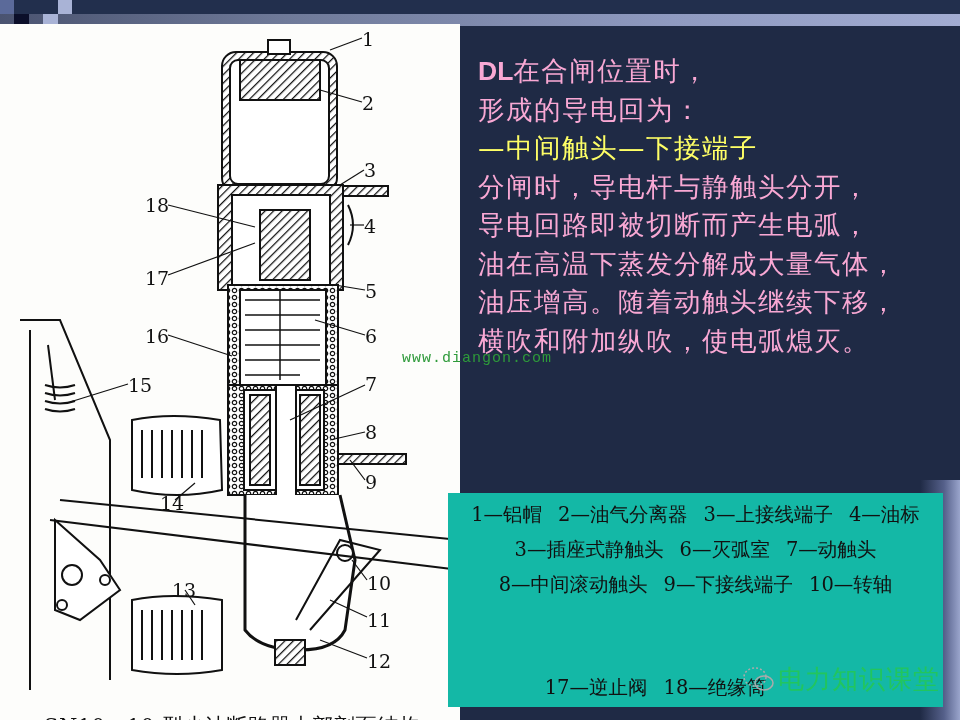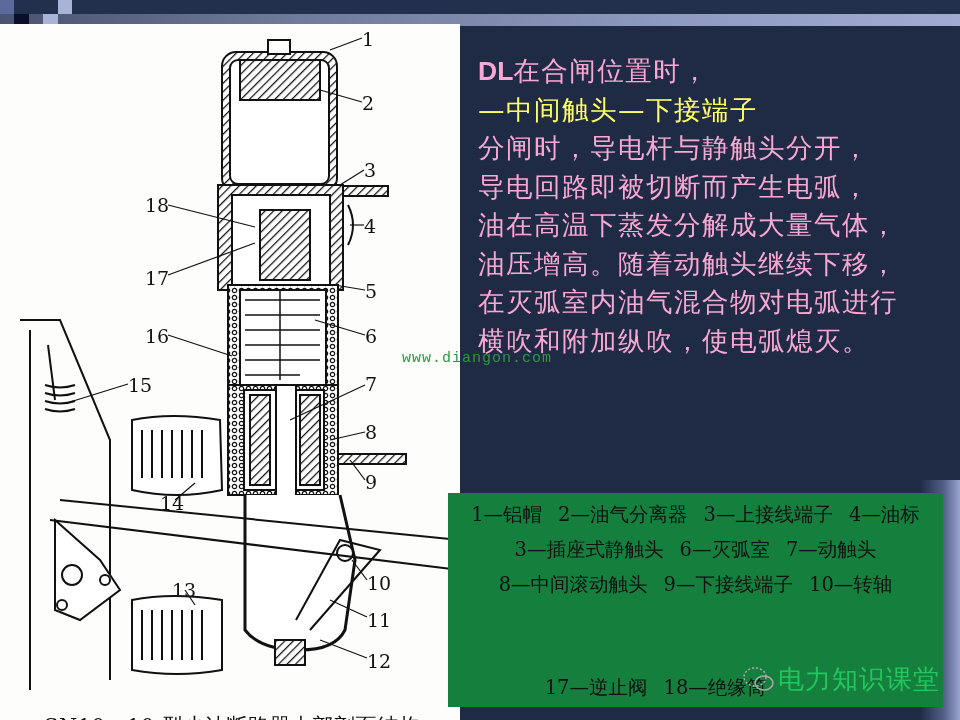--- a/index.html
+++ b/index.html
@@ -14,21 +14,21 @@
   .diagram { position:absolute; left:0; top:24px; width:460px; height:696px; background:#fdfdfb; }
   .diagram svg { position:absolute; left:0; top:0; }
   .caption { position:absolute; left:44px; top:688px; font-family:"DejaVu Serif", serif;
              font-size:21px; color:#111; letter-spacing:0.5px; }
   .watermark { position:absolute; left:402px; top:350px; font-family:"Liberation Mono", monospace;
                font-size:15px; color:#2e9a3a; letter-spacing:1px; z-index:3; }
   .textarea { position:absolute; left:478px; top:52px; width:482px; z-index:2; }
   .line { font-size:26.5px; line-height:38.5px; color:#f9a8d4; white-space:nowrap; letter-spacing:1.5px; }
   .line.hl { color:#ffff66; }
   .line b { font-family:"Liberation Sans", sans-serif; font-weight:bold; letter-spacing:0; }
-  .legend { position:absolute; left:448px; top:493px; width:495px; height:214px; background:#15803d; z-index:1; }
+  .legend { position:absolute; left:448px; top:493px; width:495px; height:214px; background:#14b8a6; z-index:1; }
   .legend-row { position:absolute; left:0; width:495px; text-align:center; font-family:"DejaVu Serif", serif;
                 font-size:19.5px; color:#111; white-space:nowrap; }
   .legend-row span { margin:0 8px; }
   .brand { position:absolute; left:740px; top:662px; z-index:4; font-size:26px; color:#22c55e;
            letter-spacing:1px; }
   .brand-icon { position:absolute; left:742px; top:664px; width:34px; height:30px; z-index:4; }
 </style>
 </head>
 <body>
 
@@ -164,26 +164,26 @@
       <text x="145" y="212">18</text>
     </g>
   </svg>
   <div class="caption">SN10—10 型少油断路器内部剖面结构</div>
 </div>
 
 <div class="watermark">www.diangon.com</div>
 
 <div class="textarea">
   <div class="line"><b>DL</b><span>在合闸位置时，</span></div>
+  <div class="line">形成的导电回为：</div>
   <div class="line hl">—中间触头—下接端子</div>
   <div class="line">分闸时，导电杆与静触头分开，</div>
   <div class="line">导电回路即被切断而产生电弧，</div>
   <div class="line">油在高温下蒸发分解成大量气体，</div>
   <div class="line">油压增高。随着动触头继续下移，</div>
-  <div class="line">在灭弧室内油气混合物对电弧进行</div>
   <div class="line">横吹和附加纵吹，使电弧熄灭。</div>
 </div>
 
 <div class="legend">
   <div class="legend-row" style="top:8px;">
     <span>1—铝帽</span><span>2—油气分离器</span><span>3—上接线端子</span><span>4—油标</span>
   </div>
   <div class="legend-row" style="top:43px;">
     <span>3—插座式静触头</span><span>6—灭弧室</span><span>7—动触头</span>
   </div>

